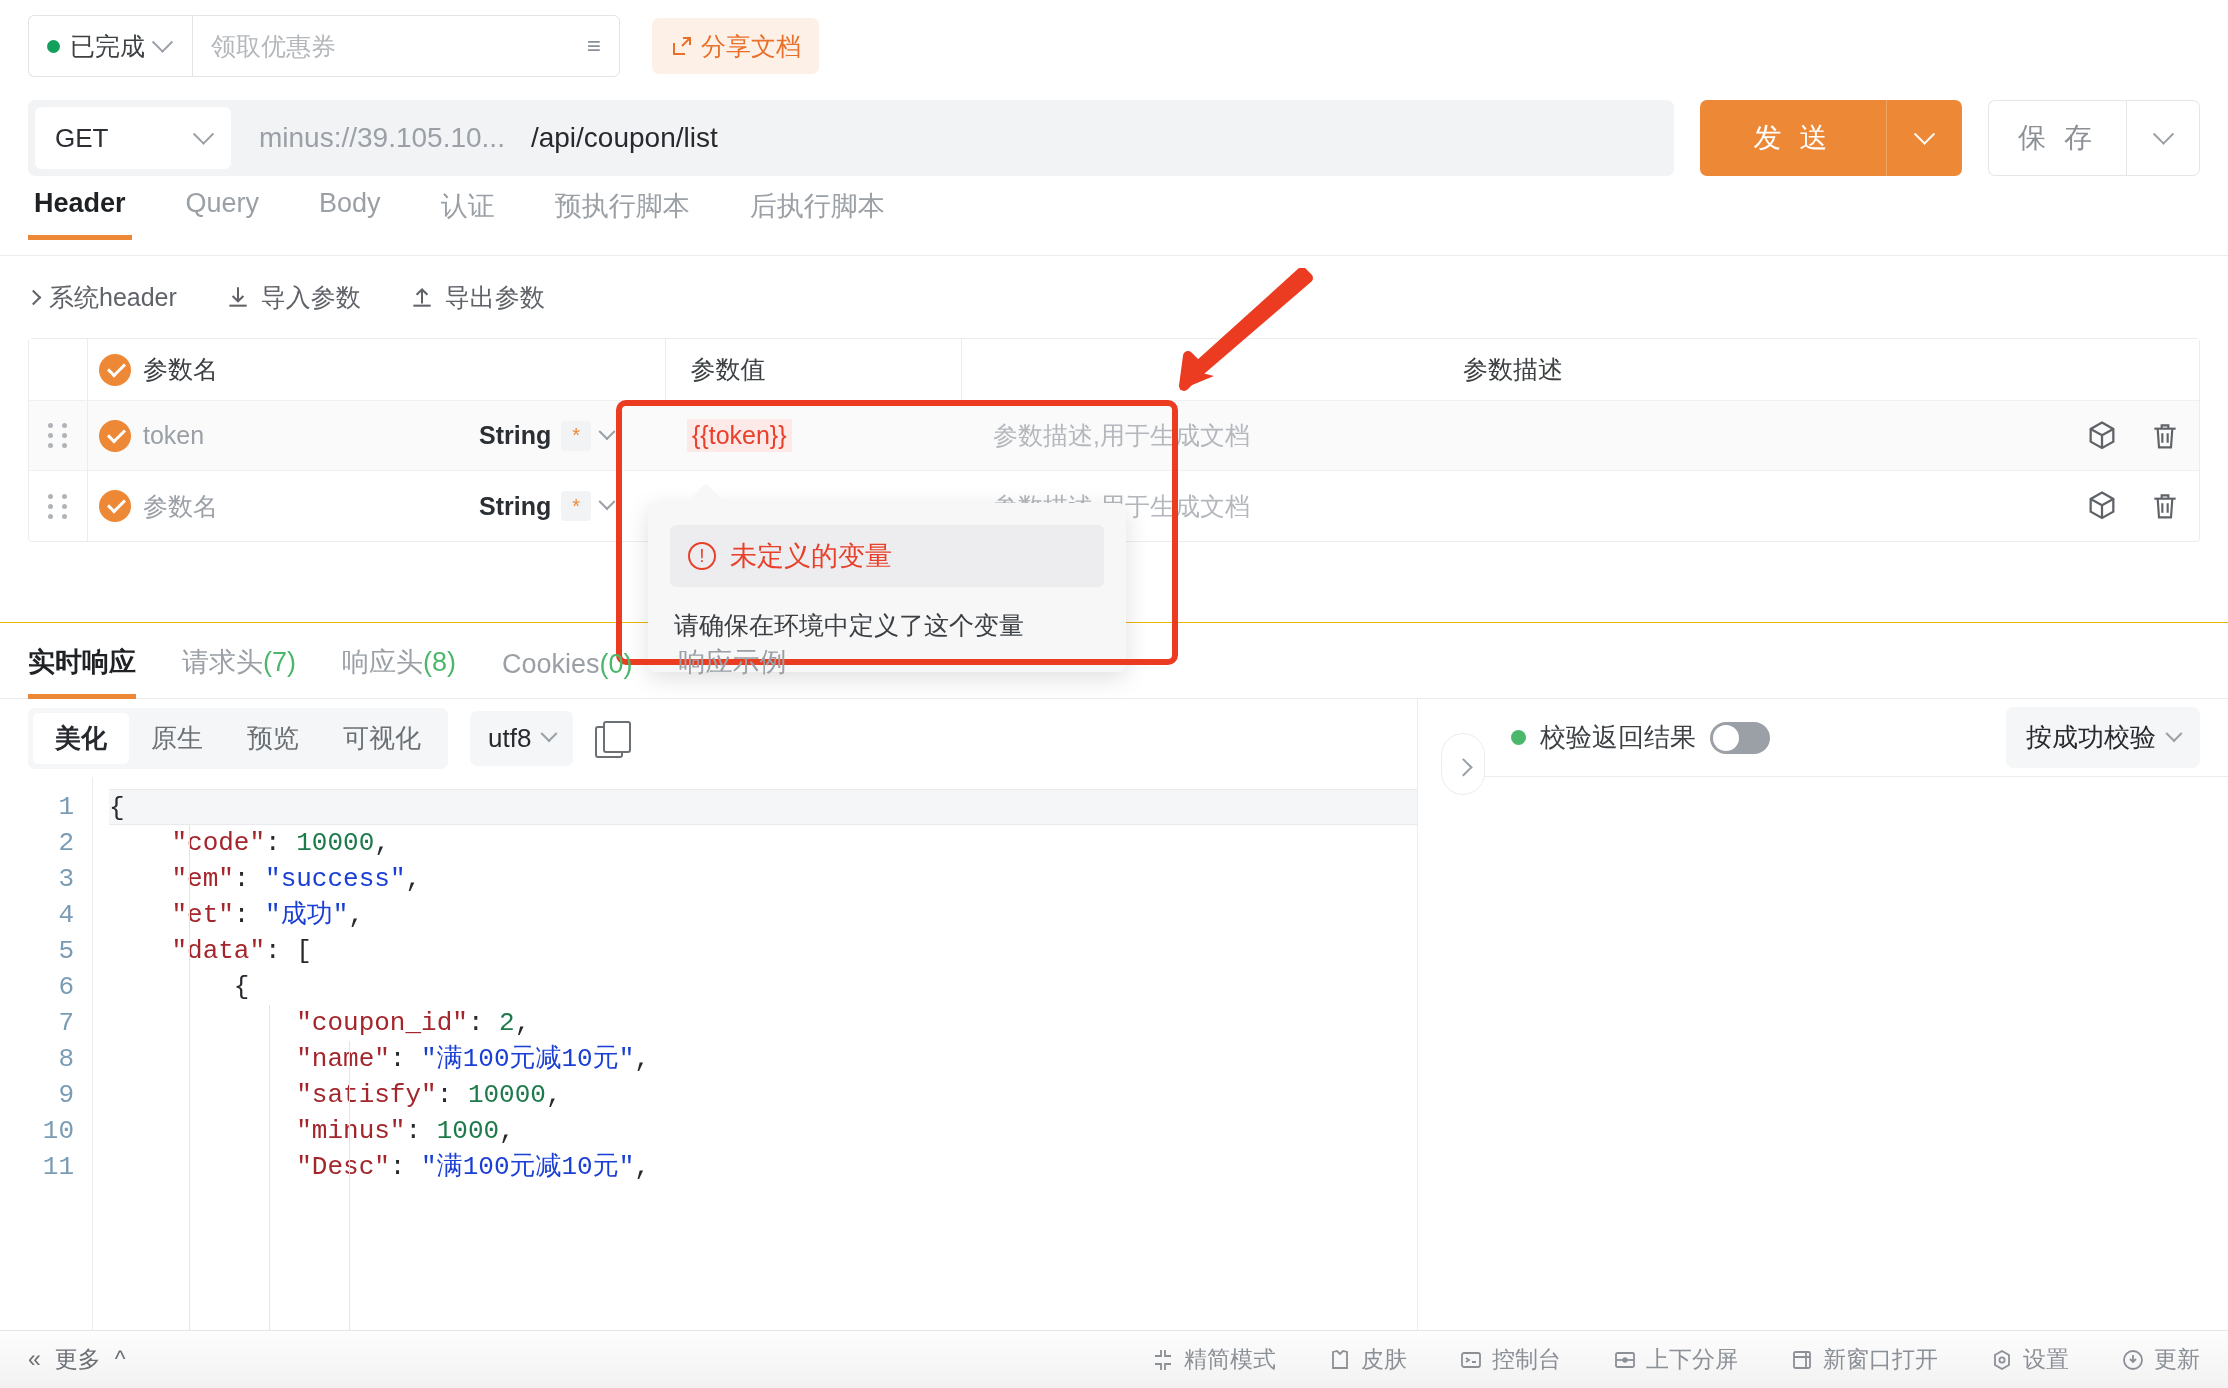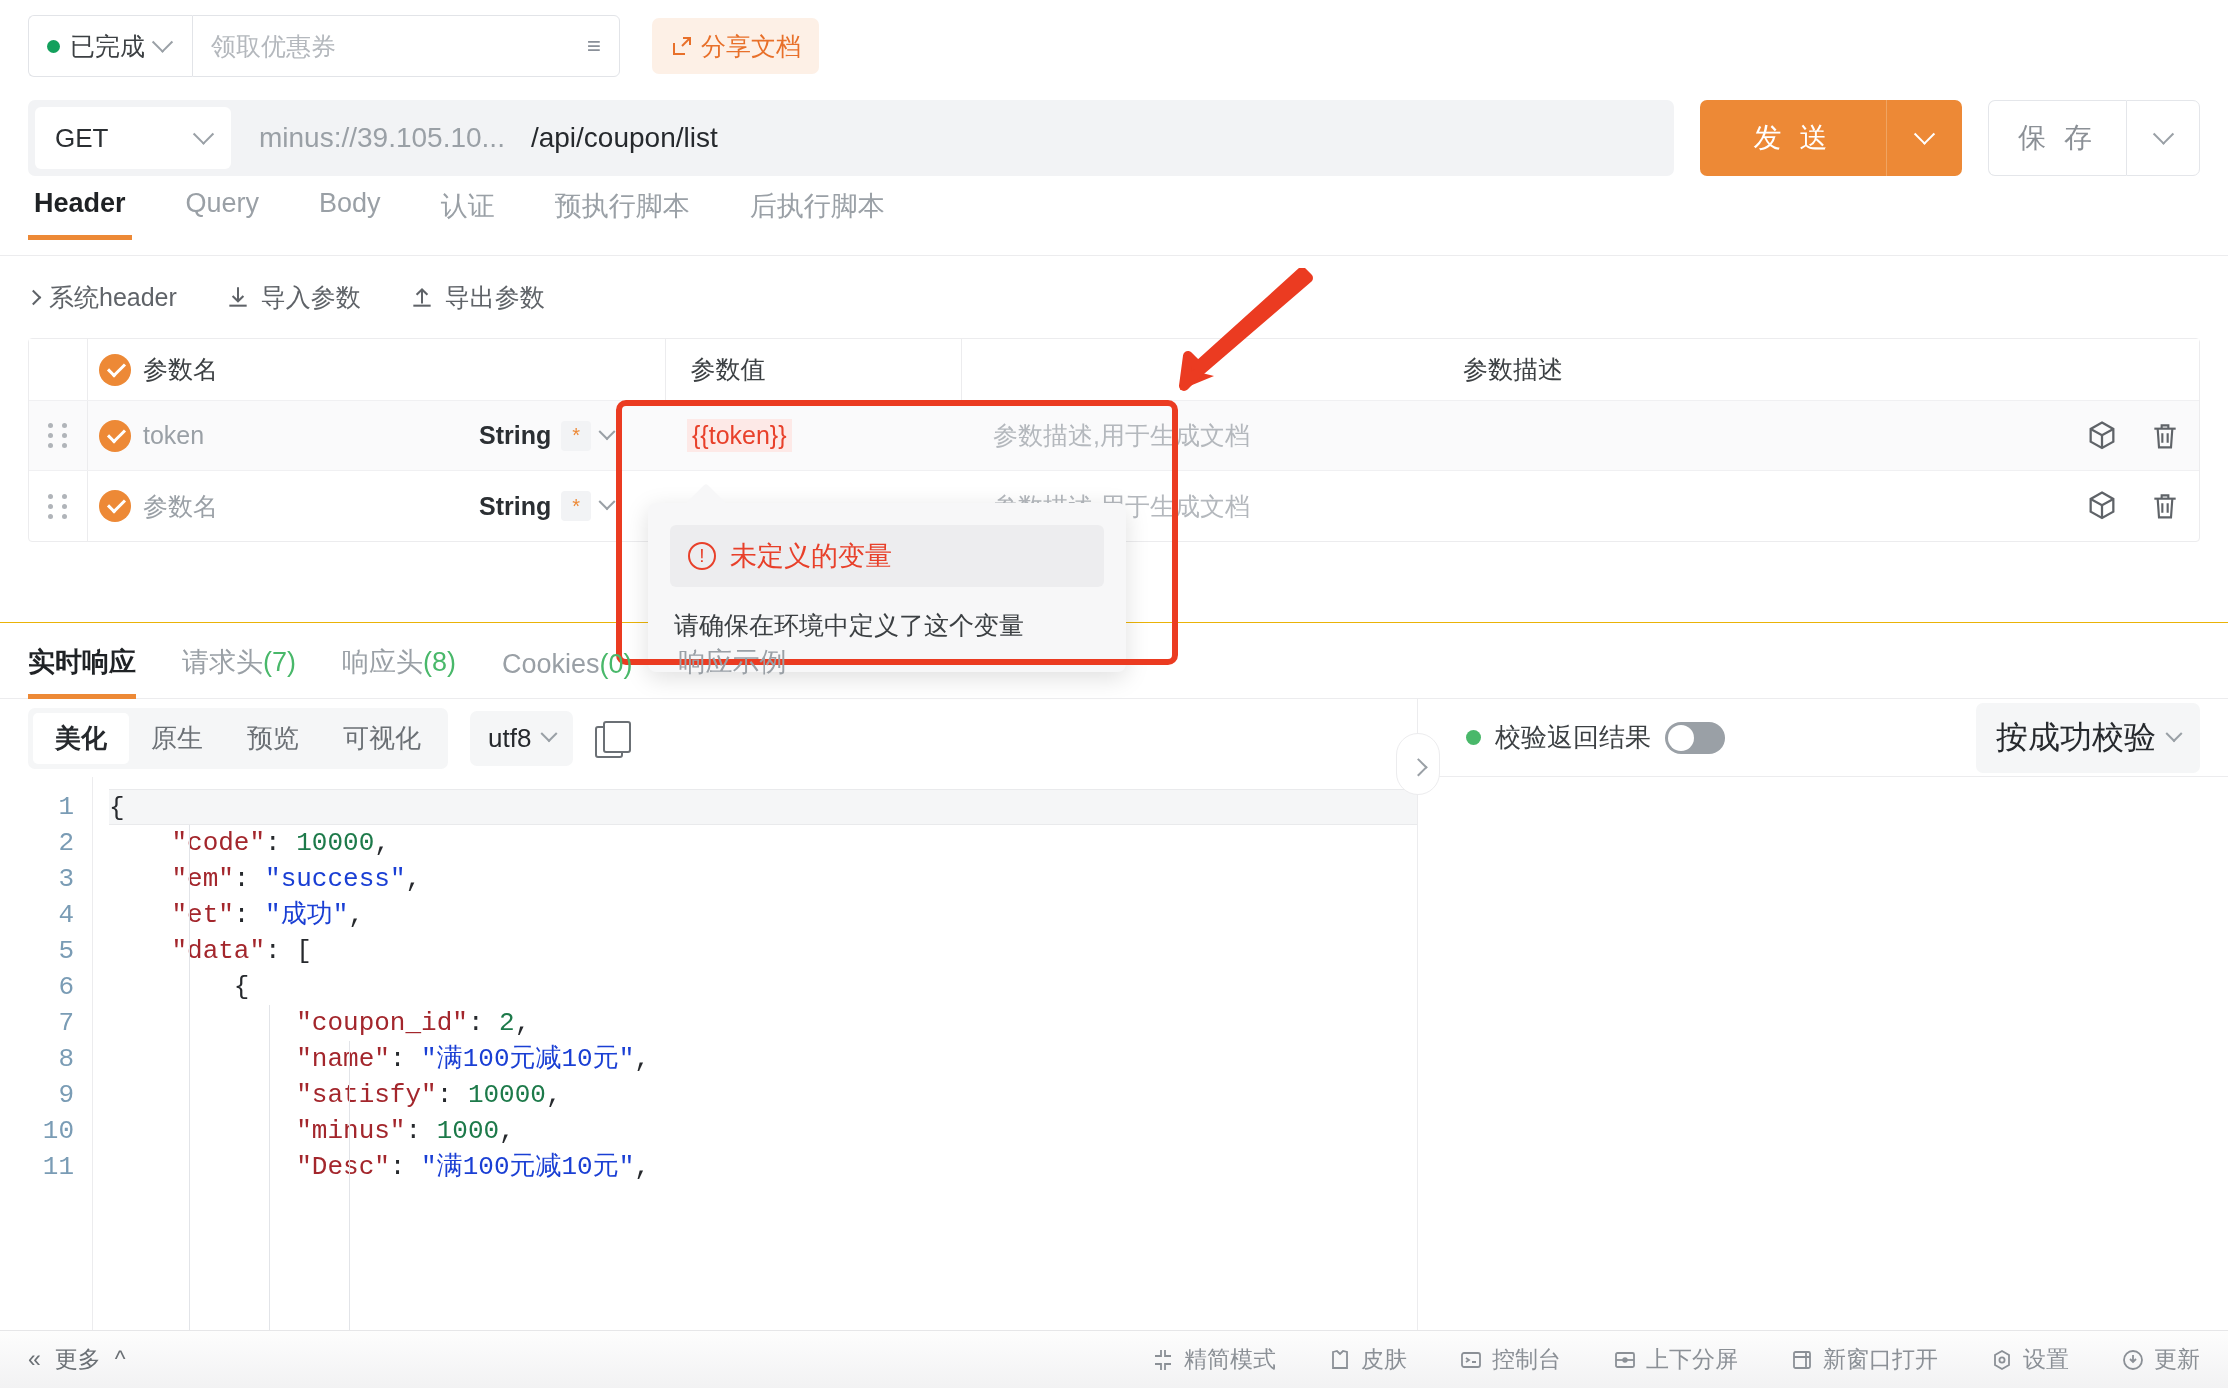--- a/index.html
+++ b/index.html
@@ -123,21 +123,21 @@
   .meta .lbl { color: #9aa0a6; }
   .meta .g { color: #49b86a; }
   .meta .gy { color: #b4b8bd; }
   .globe { width: 27px; height: 27px; border: 2.2px solid #7b8086; border-radius: 50%; position: relative; }
   .globe::before { content:""; position:absolute; left:-2.2px; right:-2.2px; top:10px; height:2.2px; background:#7b8086; }
   .globe::after { content:""; position:absolute; left:10px; top:-2.2px; bottom:-2.2px; width:2.2px; background:#7b8086; }
   .dlcircle { width: 30px; height: 30px; border-radius: 50%; background: #7b8086; position: relative; }
   .dlcircle::after { content: "↓"; position: absolute; inset: 0; color: #fff; font-size: 21px;
                      display: flex; align-items: center; justify-content: center; }
 
-  .respbody { flex: 1; display: flex; min-height: 0; }
+  .respbody { flex: 1; display: flex; min-height: 0; gap: 45px; }
   .leftpane { width: 1418px; display: flex; flex-direction: column; border-right: 1px solid #ececee; min-height: 0; }
   .fmtbar { height: 78px; display: flex; align-items: center; padding: 0 28px; gap: 22px; flex: none; }
   .seg { display: flex; background: #f5f6f7; border-radius: 7px; padding: 5px; }
   .segi { font-size: 26px; color: #6b7075; padding: 8px 22px; border-radius: 5px; white-space: nowrap; }
   .segi.active { background: #fff; color: #26292d; font-weight: bold; }
   .encsel { background: #f5f6f7; border-radius: 7px; padding: 12px 18px; display: flex; align-items: center;
             gap: 12px; font-size: 26px; color: #26292d; }
   .copyi { width: 34px; height: 34px; position: relative; }
   .copyi::before { content: ""; position: absolute; left: 0; top: 5px; width: 24px; height: 28px;
                    border: 2.4px solid #6b7075; border-radius: 3px; }
@@ -160,21 +160,21 @@
   .rightpane { flex: 1; display: flex; flex-direction: column; min-height: 0; position: relative; }
   .vbar { height: 78px; display: flex; align-items: center; padding: 0 28px 0 48px; flex: none;
           border-bottom: 1px solid #ececee; }
   .vleft { display: flex; align-items: center; gap: 14px; }
   .gdot { width: 15px; height: 15px; border-radius: 50%; background: #49b86a; }
   .vlabel { font-size: 26px; color: #3c4043; }
   .toggle { width: 60px; height: 32px; border-radius: 16px; background: #9aa0a6; position: relative; }
   .toggle::after { content: ""; position: absolute; left: 3px; top: 3px; width: 26px; height: 26px;
                    border-radius: 50%; background: #fff; }
   .vselect { margin-left: auto; background: #f5f6f7; border-radius: 7px; padding: 13px 20px;
-             display: flex; align-items: center; gap: 12px; font-size: 32px; color: #26292d; }
+             display: flex; align-items: center; gap: 12px; font-size: 26px; color: #26292d; }
   .collapse-handle { position: absolute; left: -22px; top: 34px; width: 44px; height: 62px; background: #fff;
                      border: 1px solid #ececee; border-radius: 22px; display: flex; align-items: center;
                      justify-content: center; z-index: 5; }
   .collapse-handle .chev { transform: rotate(-45deg) translate(-2px,2px); width: 13px; height: 13px; }
 
   
   .bottombar { height: 58px; background: linear-gradient(#fdfdfd,#f2f2f3); border-top: 1px solid #e6e6e8;
                display: flex; align-items: center; padding: 0 28px; flex: none; }
   .bb-left { display: flex; align-items: center; gap: 14px; font-size: 23px; color: #6b7075; }
   .bb-right { margin-left: auto; display: flex; align-items: center; gap: 52px; }

